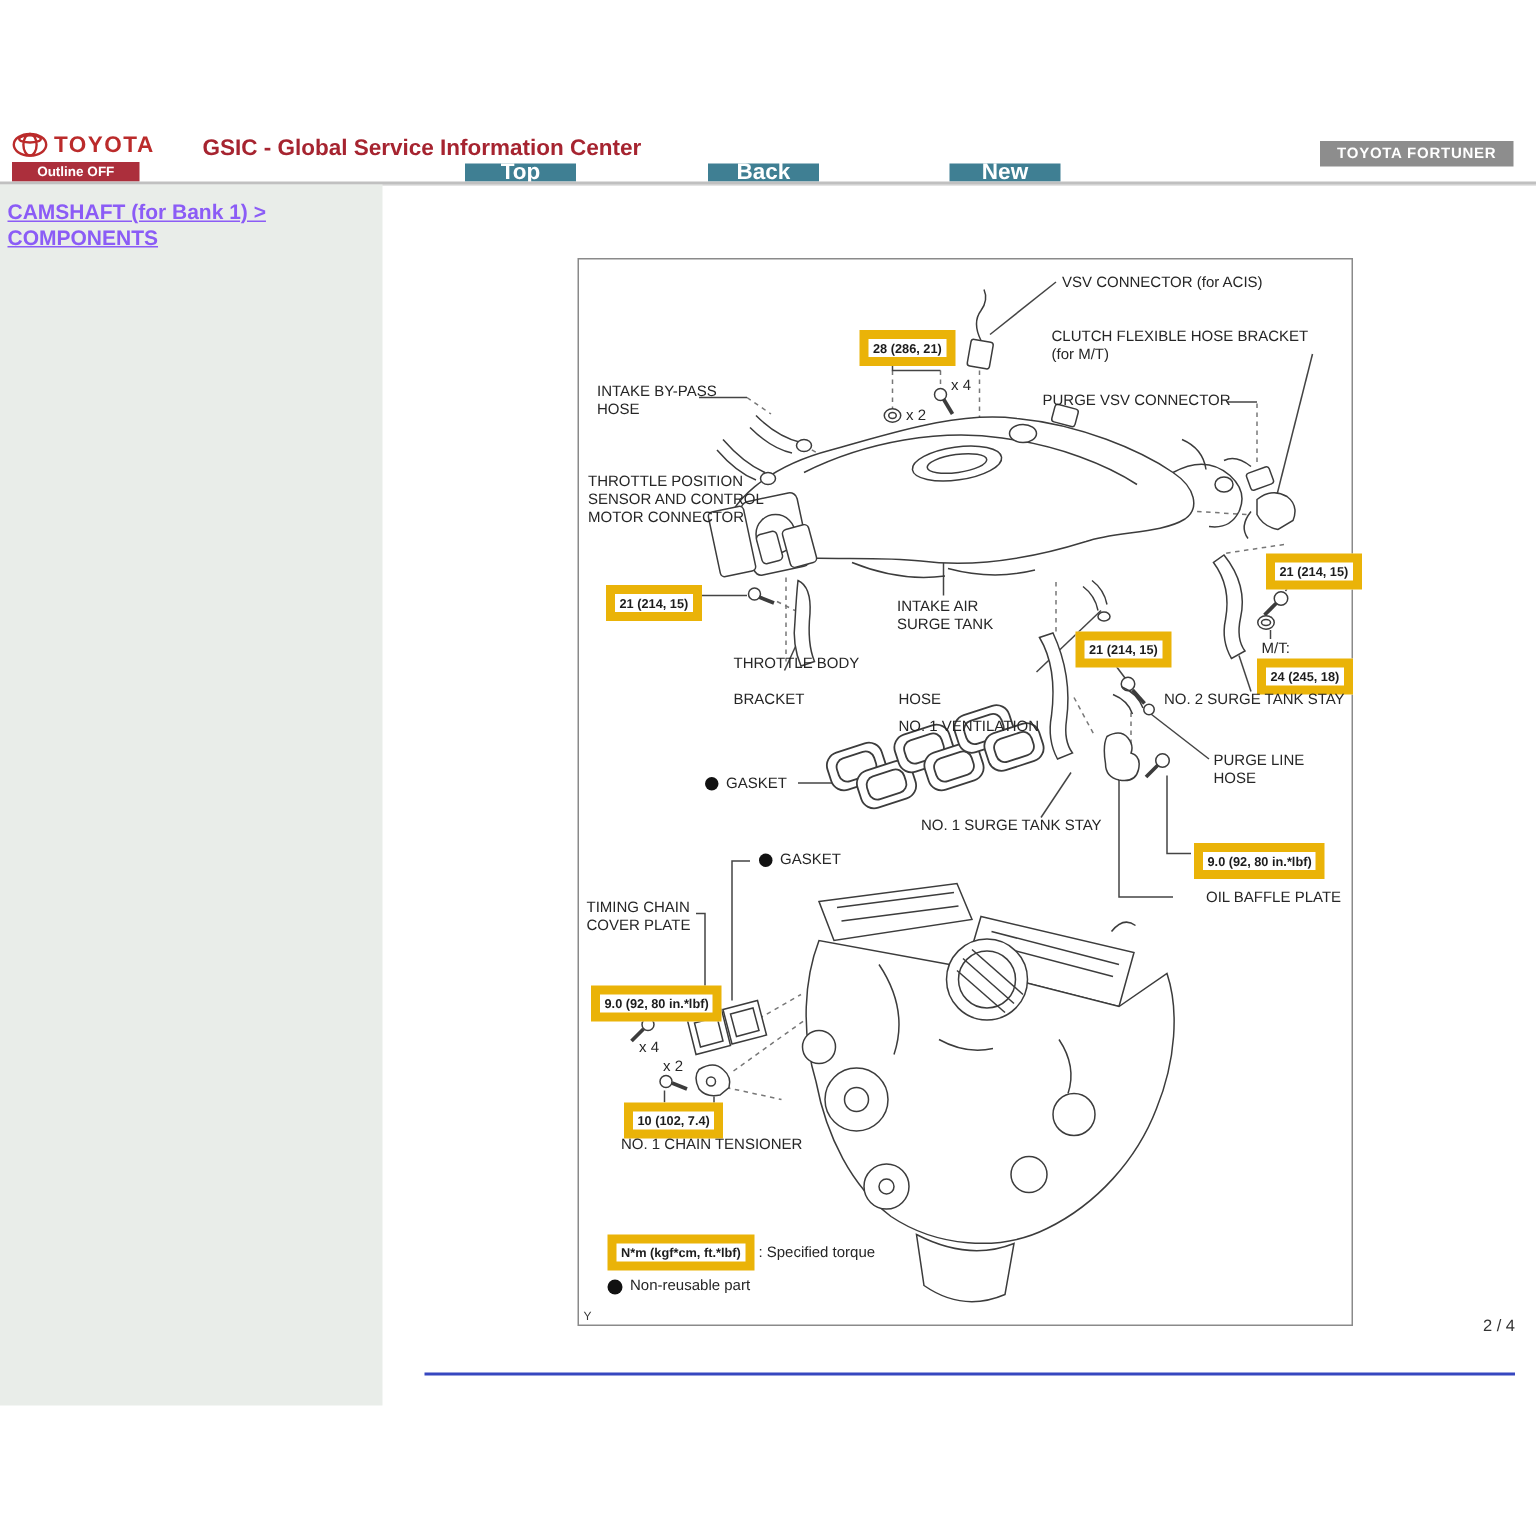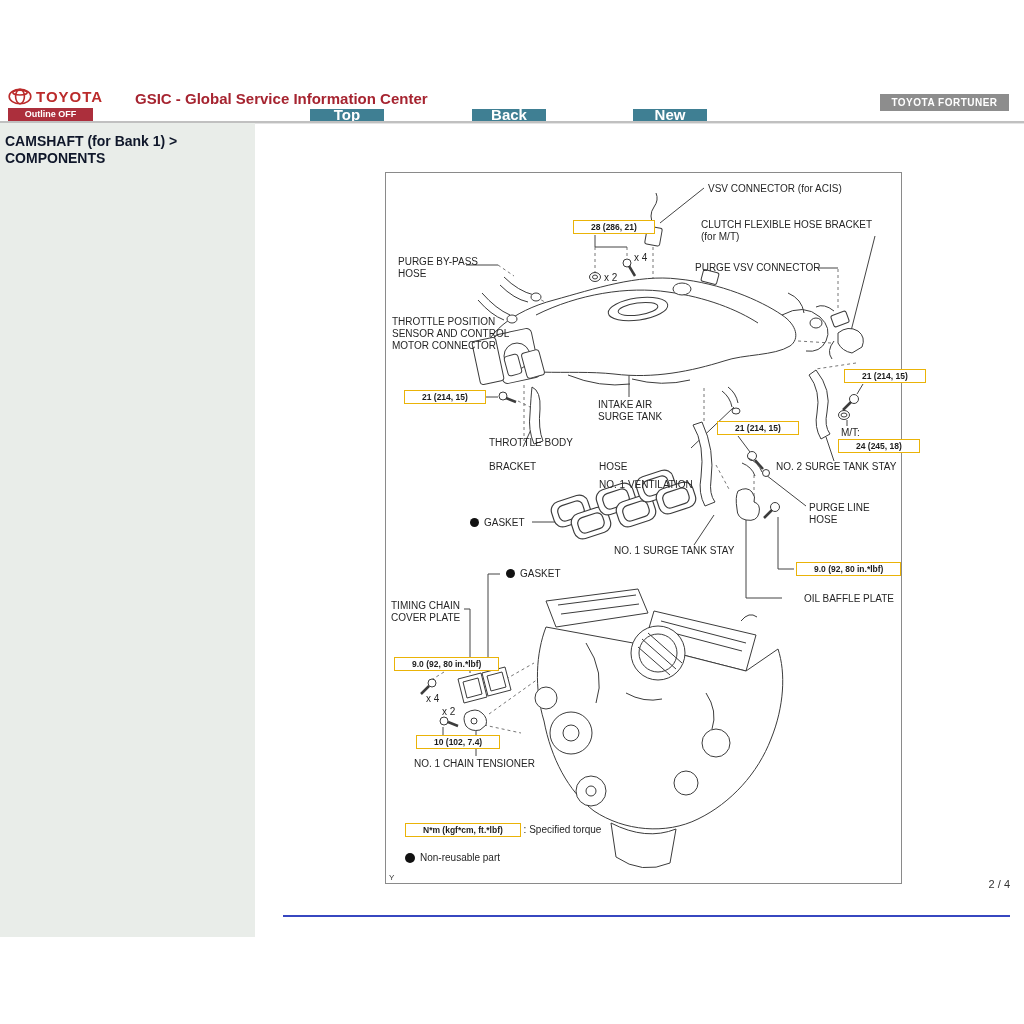--- a/index.html
+++ b/index.html
@@ -14,28 +14,28 @@
   .app-title{left:135px;top:90px;color:#a62430;font-weight:bold;font-size:15px;}
   .outline-btn{left:8px;top:108px;width:85px;height:13px;background:#ac2f3c;color:#fff;
     font-weight:bold;font-size:9px;text-align:center;line-height:13px;cursor:pointer;}
   .nav-btn{top:109px;width:74px;height:12px;background:#3f7f93;color:#fff;font-weight:bold;
     font-size:15px;text-align:center;line-height:12px;cursor:pointer;}
   .hdr-divider{left:0;top:121px;width:1024px;height:2px;background:#c0c0c0;border-bottom:1px solid #e4e4e4;}
   .vehicle-badge{left:880px;top:94px;width:129px;height:17px;background:#8d8d8d;color:#fff;
     font-weight:bold;font-size:10px;text-align:center;line-height:17px;letter-spacing:.5px;}
   
   .sidebar{left:0;top:123px;width:255px;height:814px;background:#e9ede9;}
-  .sidebar-heading{position:absolute;left:5px;top:10px;color:#0f172a;font-weight:bold;
-    font-size:14px;line-height:17px;}
+  .sidebar-heading{position:absolute;left:5px;top:10px;color:#8b5cf6;font-weight:bold;
+    font-size:14px;line-height:17px;text-decoration:underline;}
   
   .fig{left:385px;top:172px;width:515px;height:710px;border:1px solid #8a8a8a;background:#fff;}
   .fig svg{position:absolute;left:0;top:0;}
   .lbl{position:absolute;font-size:10px;line-height:12px;color:#262626;white-space:nowrap;}
-  .tq{position:absolute;border:1px solid #eab308;background:#fff;color:#1c1c1c;
-    font-weight:bold;font-size:8.5px;line-height:10px;padding:1px 17px;white-space:nowrap;}
+  .tq{position:absolute;border:6px solid #eab308;background:#fff;color:#1c1c1c;
+    font-weight:bold;font-size:8.5px;line-height:10px;padding:1px 3px;white-space:nowrap;}
   .cnt{position:absolute;font-size:10px;color:#262626;white-space:nowrap;}
   .dot{position:absolute;width:9px;height:9px;border-radius:50%;background:#111;}
   .corner-mark{position:absolute;left:3px;bottom:1px;font-size:8px;color:#333;}
   
   .page-indicator{left:283px;top:878px;width:727px;text-align:right;font-size:11px;color:#333;}
   .footer-rule{left:283px;top:915px;width:727px;height:2px;background:#3747c0;}
 </style>
 </head>
 <body>
 
@@ -254,21 +254,21 @@
       <path d="M355,448 q8,-10 16,-4"></path>
     </g>
   </svg>
 
   <div class="lbl" style="left:322px;top:10px;">VSV CONNECTOR (for ACIS)</div>
   <div class="tq" style="left:187px;top:47px;">28 (286, 21)</div>
   <div class="cnt" style="left:248px;top:79px;">x 4</div>
   <div class="cnt" style="left:218px;top:99px;">x 2</div>
   <div class="lbl" style="left:315px;top:46px;">CLUTCH FLEXIBLE HOSE BRACKET</div>
   <div class="lbl" style="left:315px;top:58px;">(for M/T)</div>
-  <div class="lbl" style="left:12px;top:83px;">PURGE BY-PASS</div>
+  <div class="lbl" style="left:12px;top:83px;">INTAKE BY-PASS</div>
   <div class="lbl" style="left:12px;top:95px;">HOSE</div>
   <div class="lbl" style="left:309px;top:89px;">PURGE VSV CONNECTOR</div>
   <div class="lbl" style="left:6px;top:143px;">THROTTLE POSITION</div>
   <div class="lbl" style="left:6px;top:155px;">SENSOR AND CONTROL</div>
   <div class="lbl" style="left:6px;top:167px;">MOTOR CONNECTOR</div>
   <div class="tq" style="left:18px;top:217px;">21 (214, 15)</div>
   <div class="lbl" style="left:212px;top:226px;">INTAKE AIR</div>
   <div class="lbl" style="left:212px;top:238px;">SURGE TANK</div>
   <div class="tq" style="left:331px;top:248px;">21 (214, 15)</div>
   <div class="tq" style="left:458px;top:196px;">21 (214, 15)</div>

